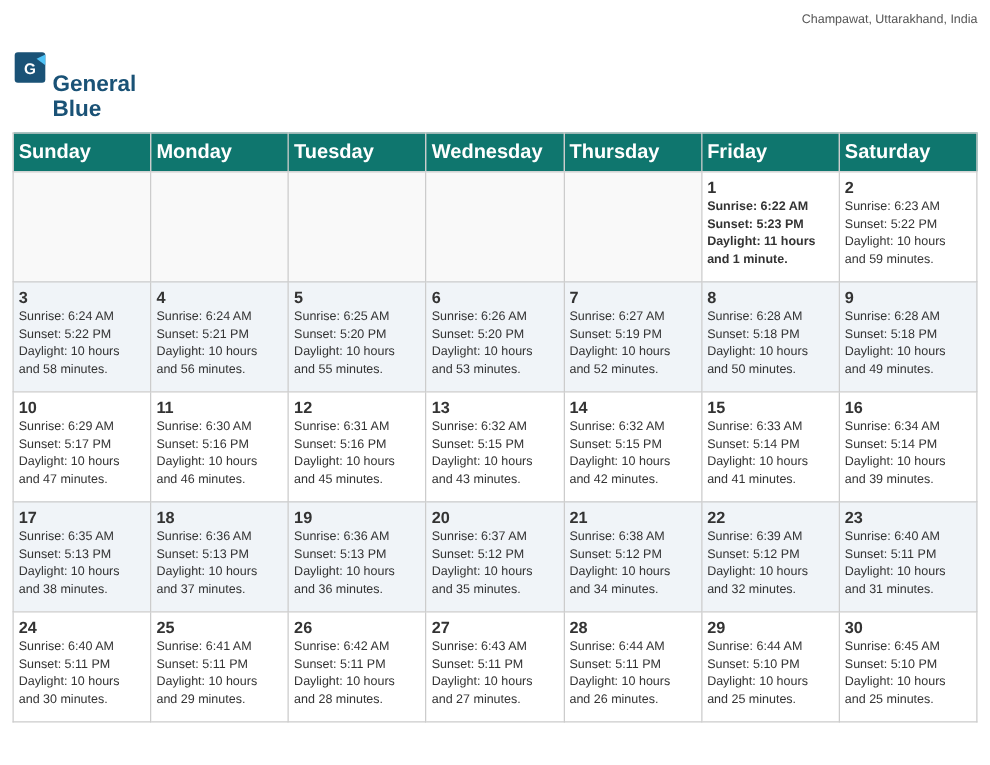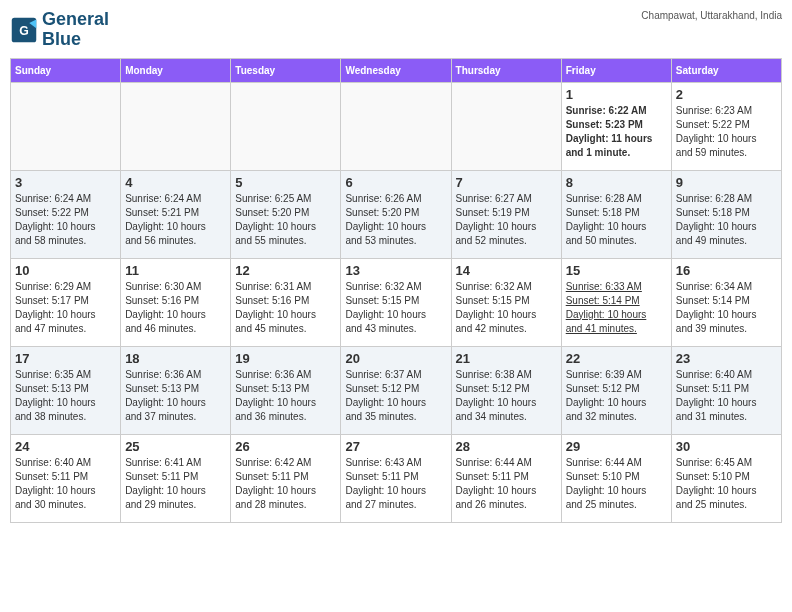--- a/index.html
+++ b/index.html
@@ -19,20 +19,21 @@
     .logo {
       display: flex;
       align-items: center;
       gap: 4px;
     }
     .logo-text {
       font-size: 18px;
       font-weight: bold;
       color: #1a5276;
       line-height: 1.1;
+      margin-top: 48px;
     }
     .logo-icon {
       width: 28px;
       height: 28px;
     }
     .title-block {
       text-align: right;
     }
     .month-title {
       font-size: 32px;
@@ -42,24 +43,24 @@
     .location {
       font-size: 10px;
       color: #555;
     }
     table {
       width: 100%;
       border-collapse: collapse;
       table-layout: fixed;
     }
     th {
-      background-color: #8b5cf6;
+      background-color: #0f766e;
       color: white;
       padding: 6px 4px;
-      font-size: 10px;
+      font-size: 16px;
       text-align: left;
       border: 1px solid #ccc;
     }
     td {
       border: 1px solid #ccc;
       vertical-align: top;
       padding: 4px;
       font-size: 10.5px;
       color: #333;
       height: 88px;
@@ -219,21 +220,21 @@
         </td>
         <td>
           <span class="day-num">14</span>
           <div class="day-info" style="white-space: pre-line;">Sunrise: 6:32 AM
 Sunset: 5:15 PM
 Daylight: 10 hours
 and 42 minutes.</div>
         </td>
         <td>
           <span class="day-num">15</span>
-          <div class="day-info" style="white-space: pre-line; text-decoration: underline;">Sunrise: 6:33 AM
+          <div class="day-info" style="white-space: pre-line;">Sunrise: 6:33 AM
 Sunset: 5:14 PM
 Daylight: 10 hours
 and 41 minutes.</div>
         </td>
         <td>
           <span class="day-num">16</span>
           <div class="day-info" style="white-space: pre-line;">Sunrise: 6:34 AM
 Sunset: 5:14 PM
 Daylight: 10 hours
 and 39 minutes.</div>

